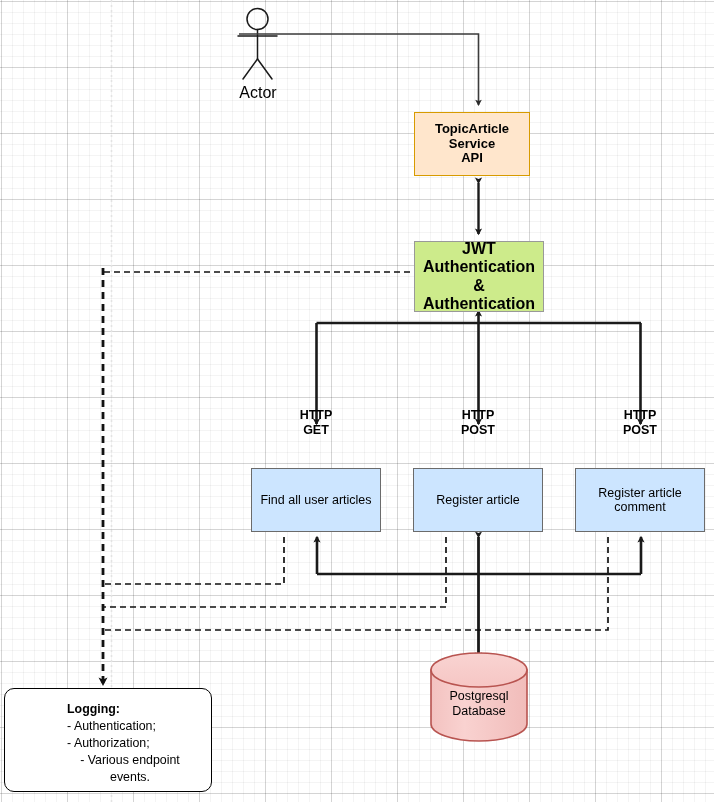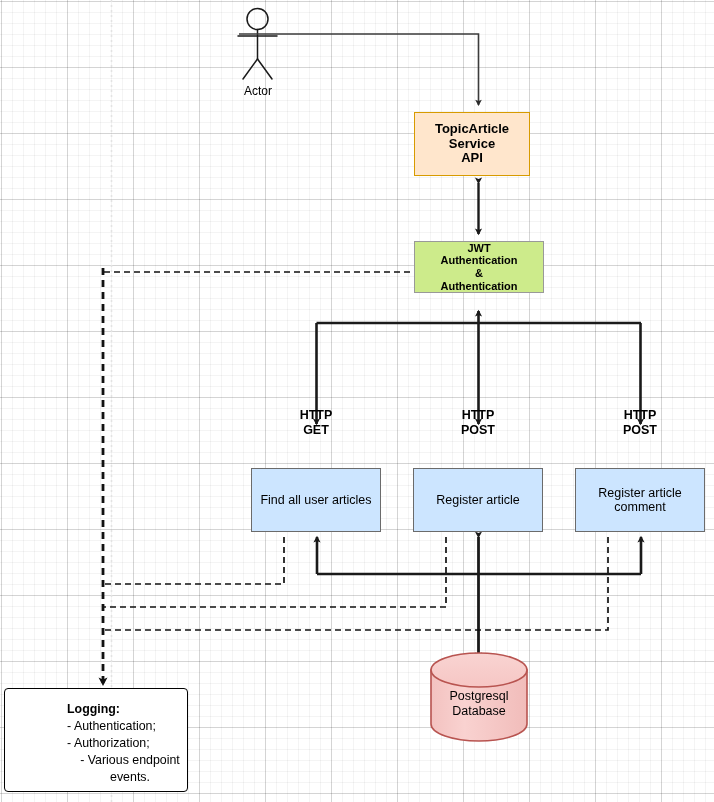--- a/index.html
+++ b/index.html
@@ -54,24 +54,24 @@
     height: 64px;
     background: #ffe6cc;
     border: 1px solid #d79b00;
     font-size: 13px;
     font-weight: bold;
   }
   .node-jwt {
     left: 414px;
     top: 241px;
     width: 130px;
-    height: 52px;
+    height: 71px;
     background: #cdeb8b;
     border: 1px solid #999999;
-    font-size: 11px;
+    font-size: 16px;
     font-weight: bold;
   }
   .node-op {
     width: 130px;
     height: 64px;
     top: 468px;
     background: #cce5ff;
     border: 1px solid #6c8ebf;
     border-color: #6b6b6b;
     font-size: 12.5px;
@@ -94,21 +94,21 @@
   .http-1 { left: 271px; }
   .http-2 { left: 433px; }
   .http-3 { left: 595px; }
 
   .actor-label {
     position: absolute;
     left: 228px;
     top: 84px;
     width: 60px;
     text-align: center;
-    font-size: 12px;
+    font-size: 16px;
     color: #000000;
   }
 
   .db-node {
     position: absolute;
     left: 431px;
     top: 655px;
     width: 96px;
     height: 84px;
   }
@@ -122,25 +122,25 @@
     font-weight: normal;
     color: #000000;
     line-height: 1.2;
     z-index: 3;
   }
 
   .log-box {
     position: absolute;
     left: 4px;
     top: 688px;
-    width: 184px;
+    width: 208px;
     height: 104px;
     background: #ffffff;
     border: 1.6px solid #000000;
-    border-radius: 4px;
+    border-radius: 10px;
     box-sizing: border-box;
     text-decoration: underline;
   }
   .log-text {
     position: absolute;
     left: 62px;
     top: 12px;
     width: 126px;
     font-size: 12.4px;
     color: #000000;

